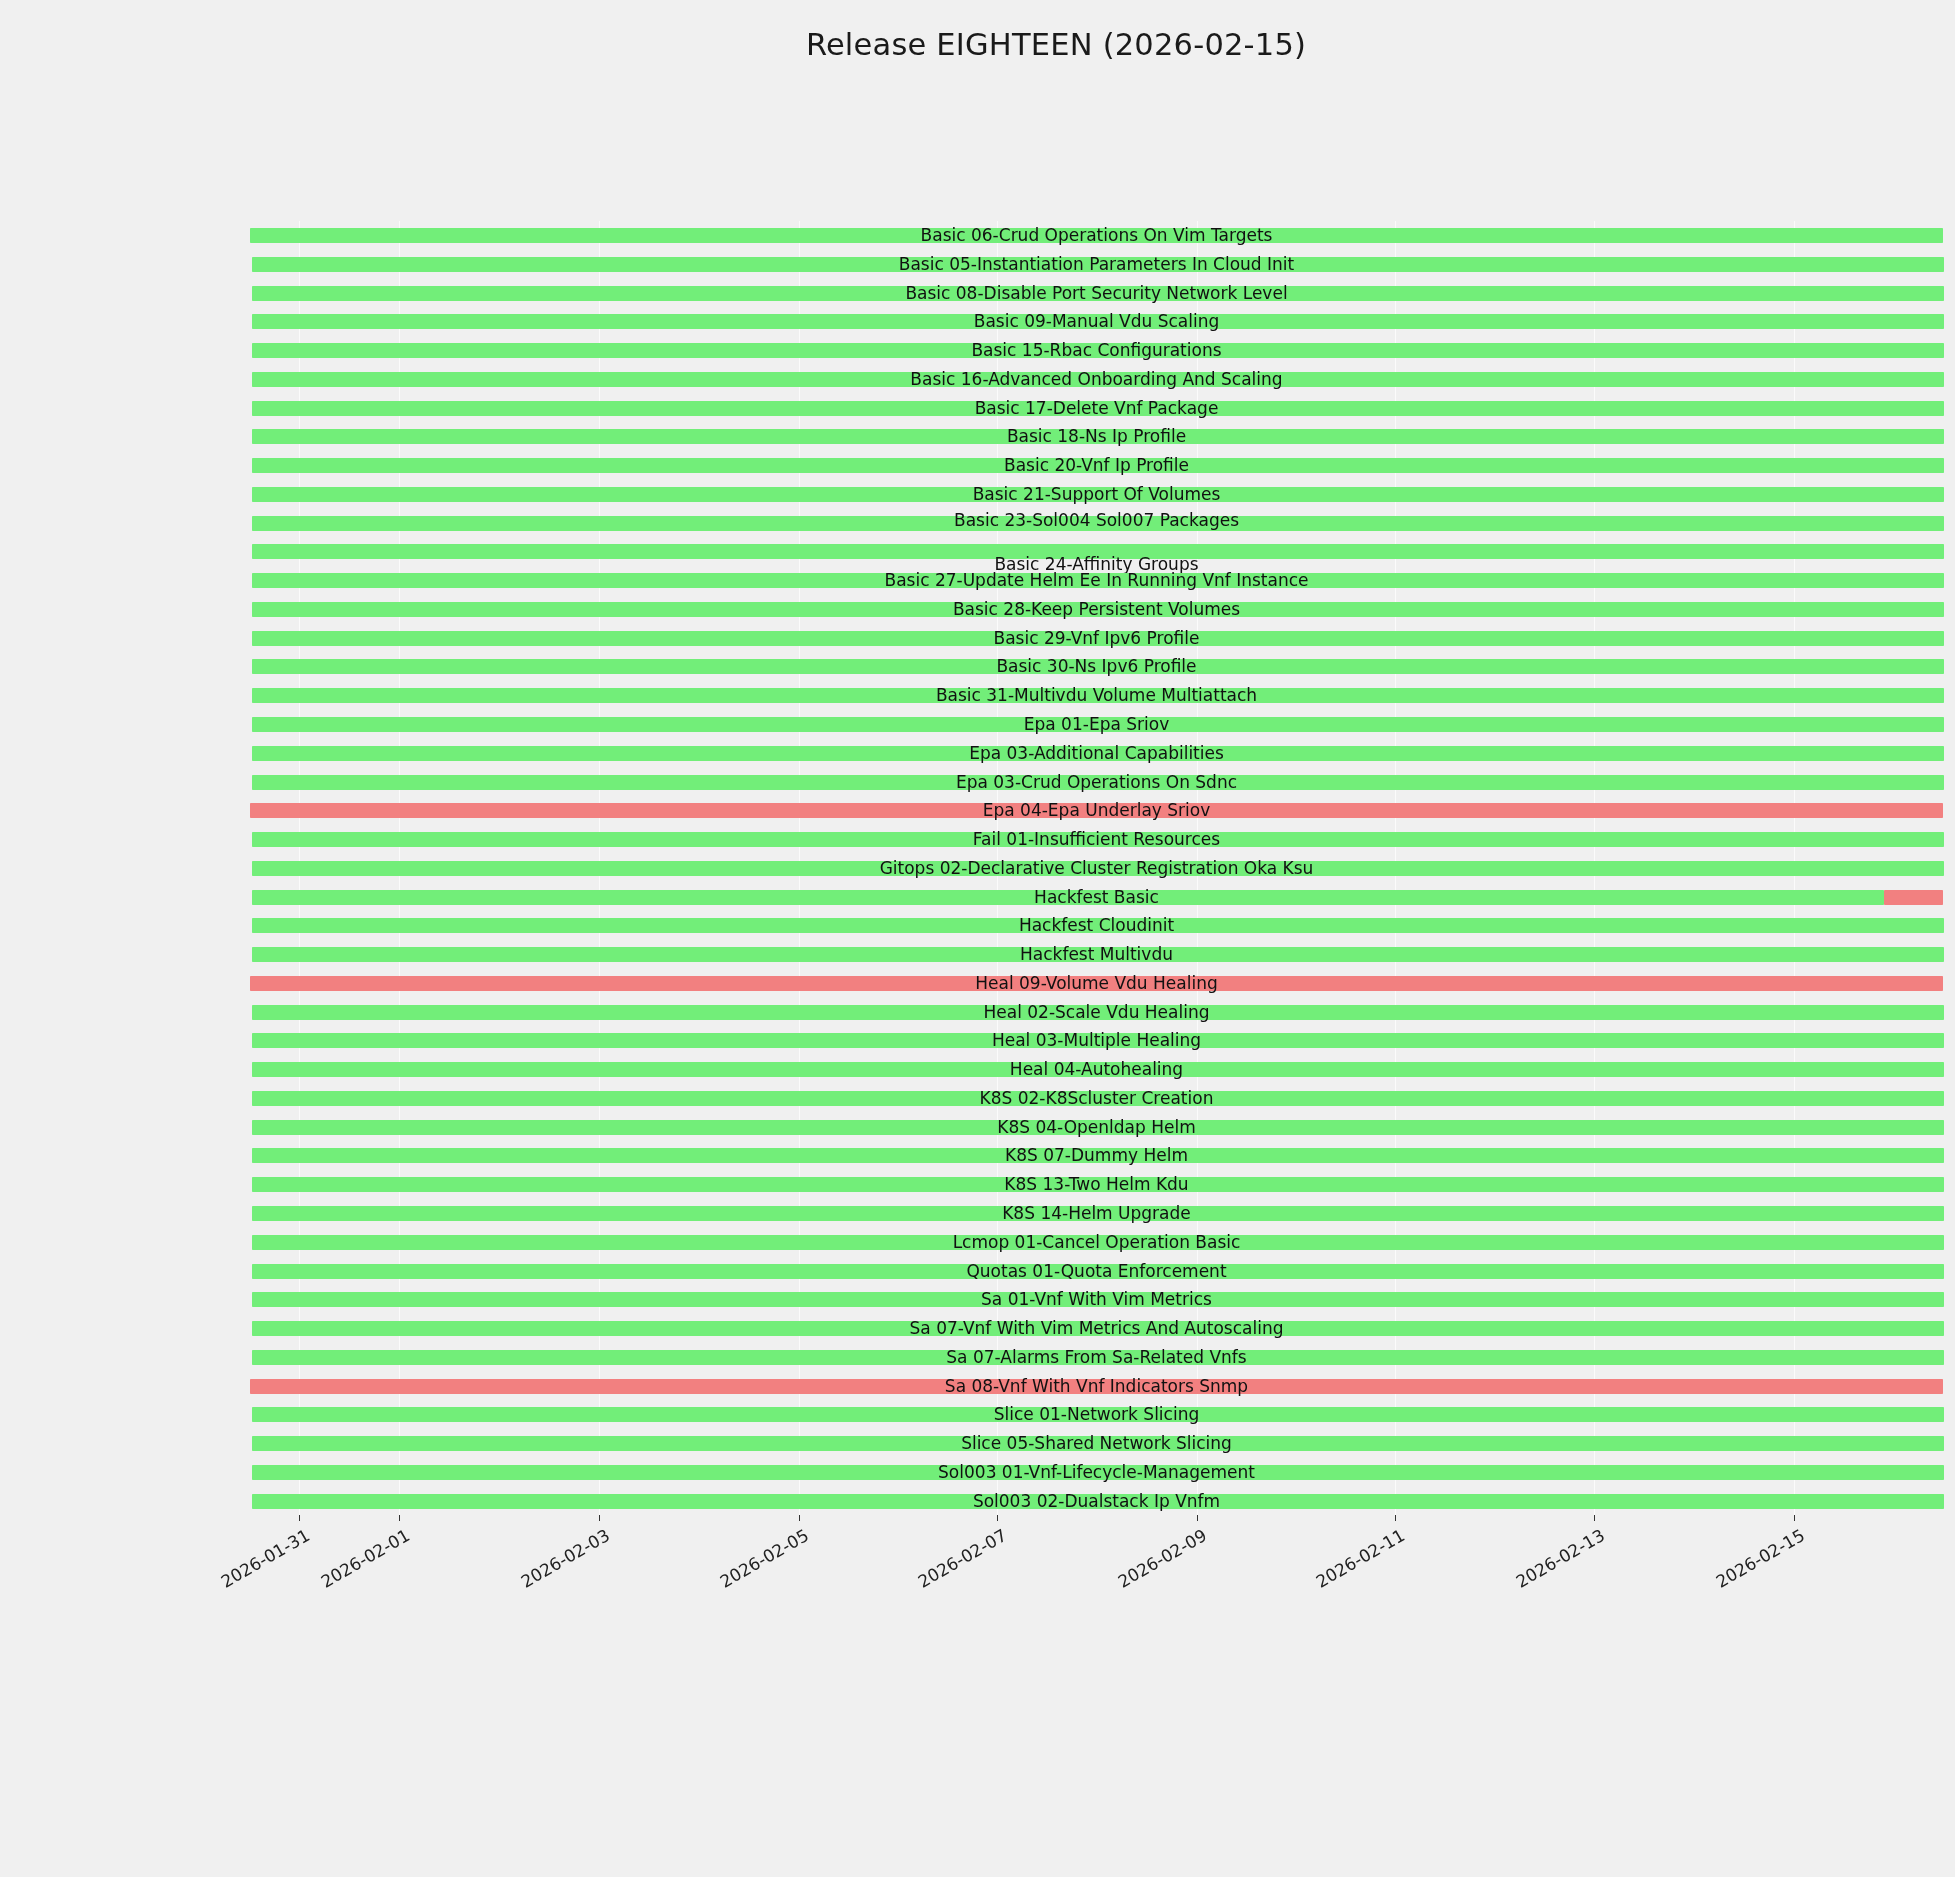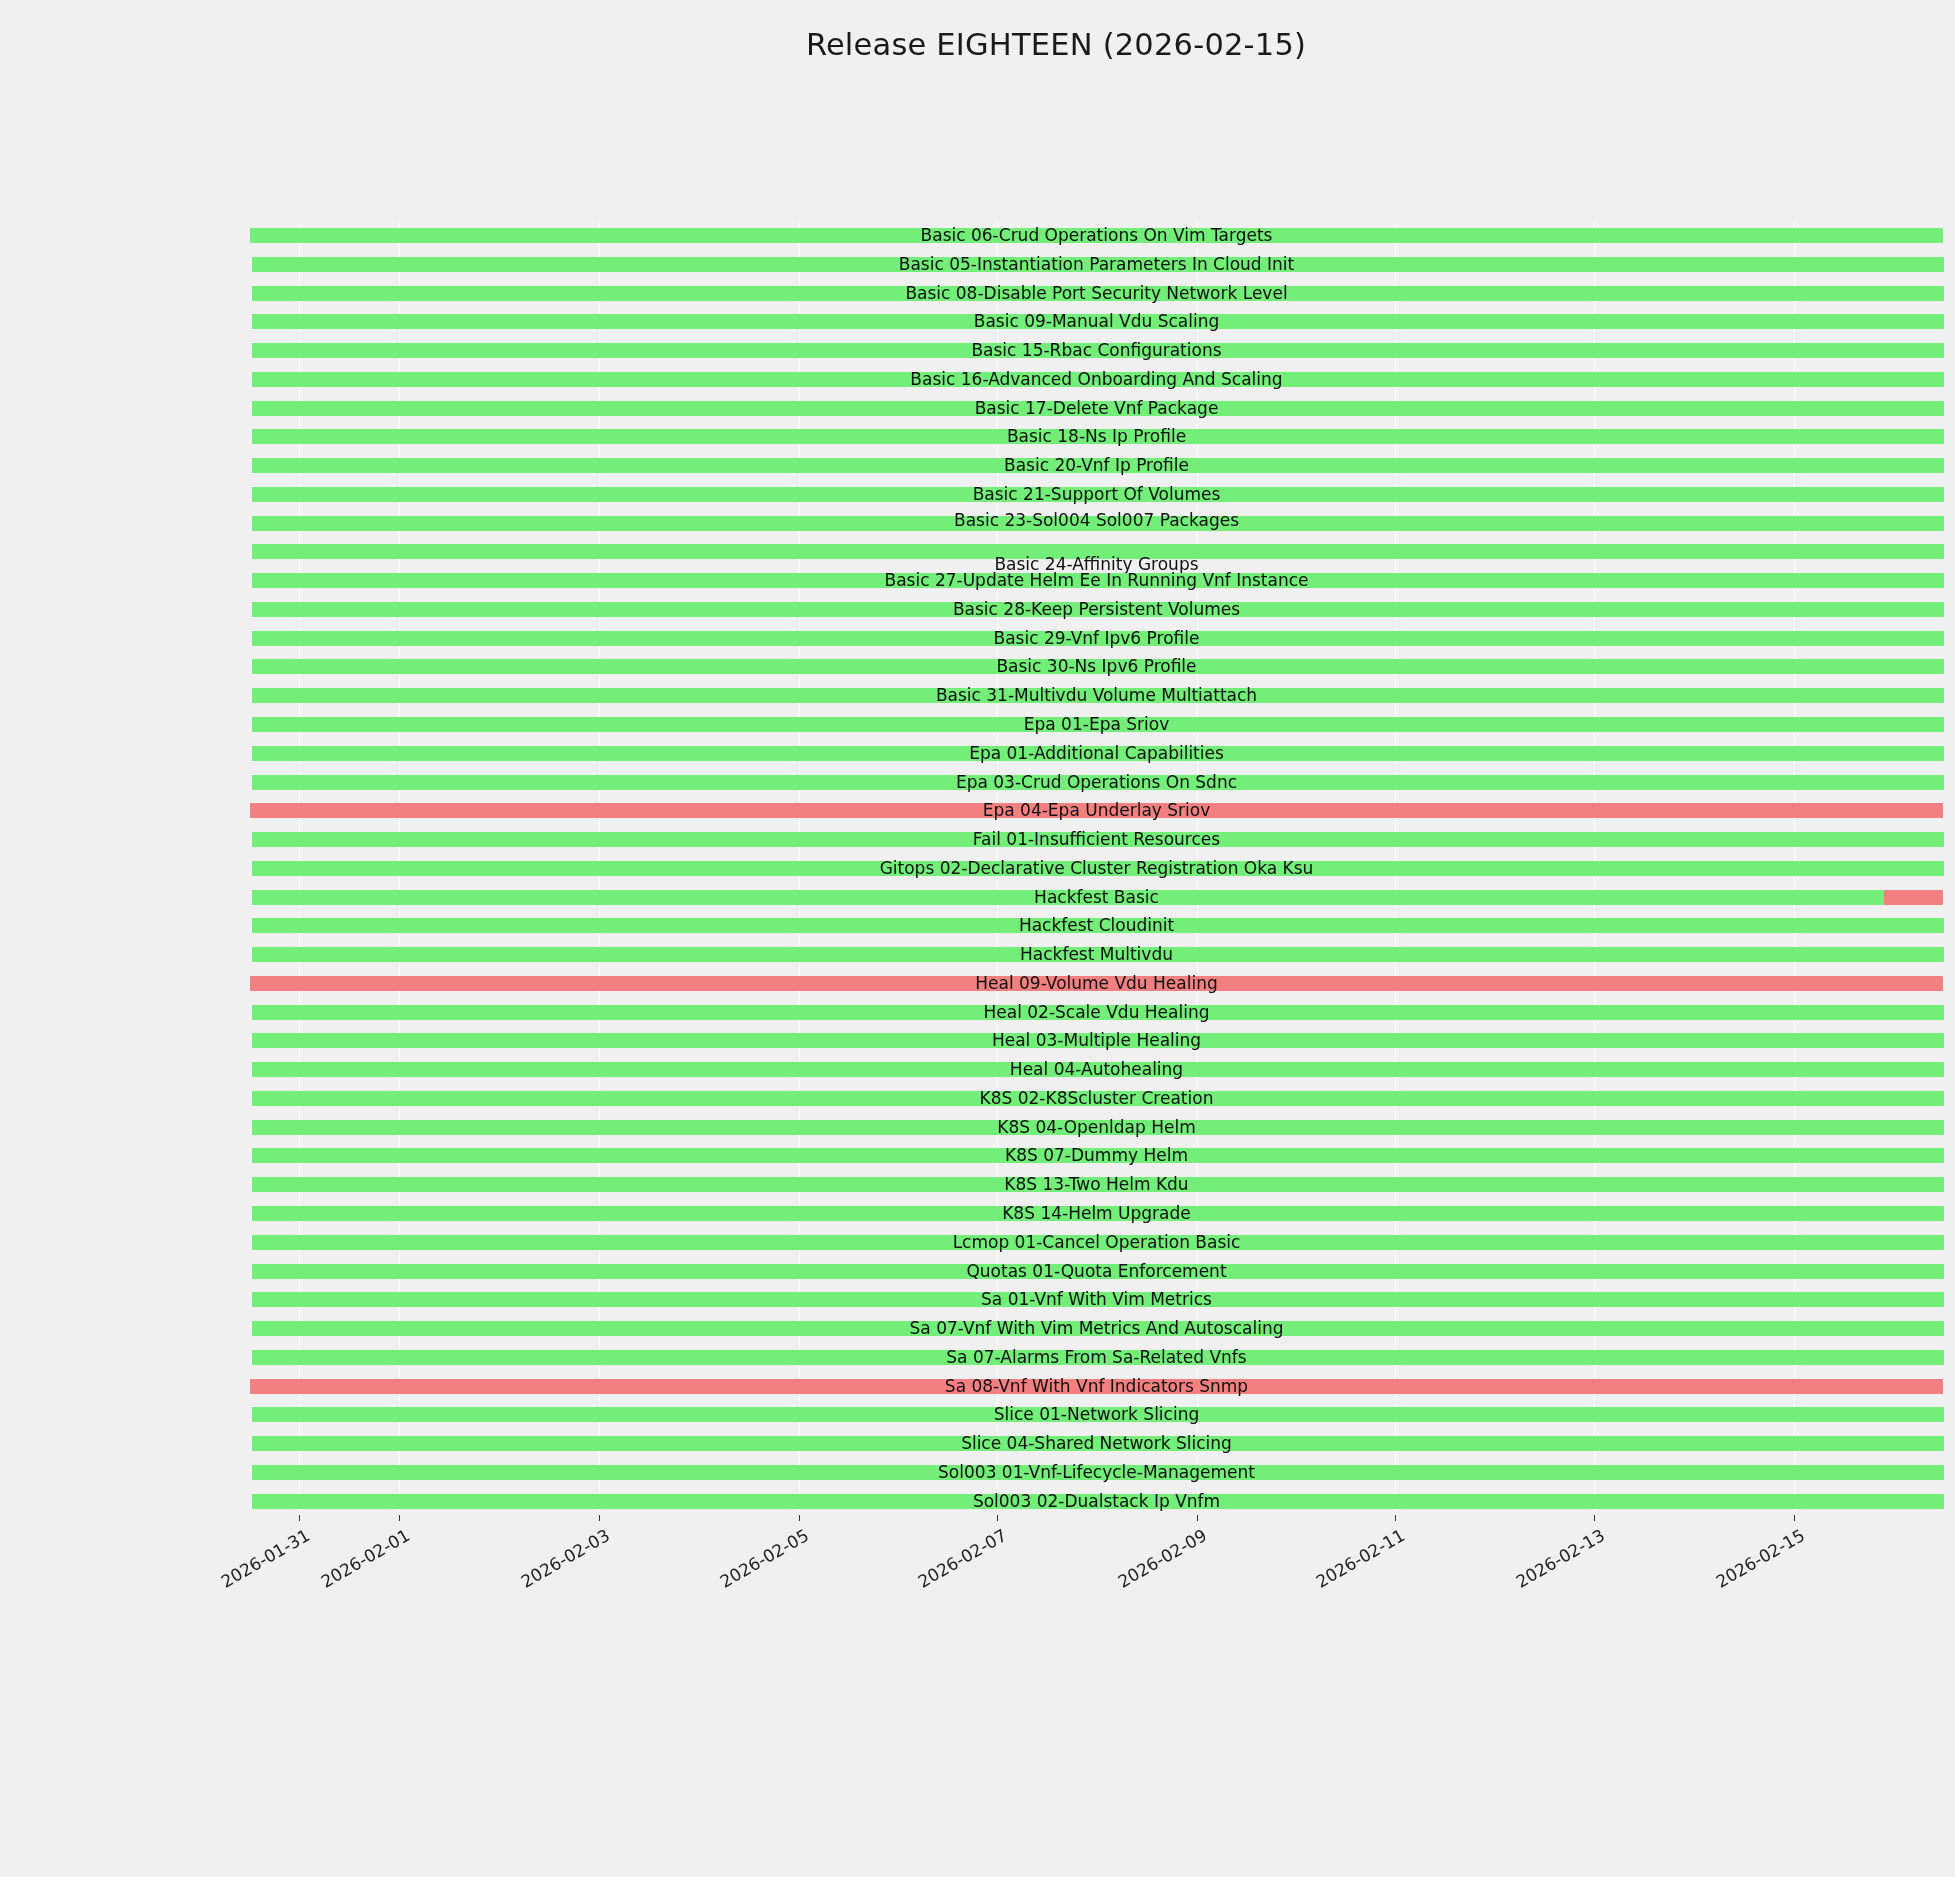--- a/index.html
+++ b/index.html
@@ -183,21 +183,21 @@
       <div class="row" style="top: 460px; height: 29px;">
         <div class="bar green" style="left: 1.7px; width: 1692px; top: 7px;"></div>
         <div class="rowlabel" style="top: 5.8px;">Basic 31-Multivdu Volume Multiattach</div>
       </div>
       <div class="row" style="top: 489px; height: 29px;">
         <div class="bar green" style="left: 1.7px; width: 1692px; top: 7px;"></div>
         <div class="rowlabel" style="top: 5.8px;">Epa 01-Epa Sriov</div>
       </div>
       <div class="row" style="top: 518px; height: 29px;">
         <div class="bar green" style="left: 1.7px; width: 1692px; top: 7px;"></div>
-        <div class="rowlabel" style="top: 5.8px;">Epa 01-Additional Capabilities</div>
+        <div class="rowlabel" style="top: 5.8px;">Epa 03-Additional Capabilities</div>
       </div>
       <div class="row" style="top: 547px; height: 29px;">
         <div class="bar green" style="left: 1.7px; width: 1692px; top: 7px;"></div>
         <div class="rowlabel" style="top: 5.8px;">Epa 03-Crud Operations On Sdnc</div>
       </div>
       <div class="row" style="top: 575px; height: 29px;">
         <div class="bar red" style="left: 0px; width: 1693px; top: 7px;"></div>
         <div class="rowlabel" style="top: 5.8px;">Epa 04-Epa Underlay Sriov</div>
       </div>
       <div class="row" style="top: 604px; height: 29px;">
@@ -280,21 +280,21 @@
       <div class="row" style="top: 1151px; height: 29px;">
         <div class="bar red" style="left: 0px; width: 1693px; top: 7px;"></div>
         <div class="rowlabel" style="top: 5.8px;">Sa 08-Vnf With Vnf Indicators Snmp</div>
       </div>
       <div class="row" style="top: 1179px; height: 29px;">
         <div class="bar green" style="left: 1.7px; width: 1692px; top: 7px;"></div>
         <div class="rowlabel" style="top: 5.8px;">Slice 01-Network Slicing</div>
       </div>
       <div class="row" style="top: 1208px; height: 29px;">
         <div class="bar green" style="left: 1.7px; width: 1692px; top: 7px;"></div>
-        <div class="rowlabel" style="top: 5.8px;">Slice 04-Shared Network Slicing</div>
+        <div class="rowlabel" style="top: 5.8px;">Slice 05-Shared Network Slicing</div>
       </div>
       <div class="row" style="top: 1237px; height: 29px;">
         <div class="bar green" style="left: 1.7px; width: 1692px; top: 7px;"></div>
         <div class="rowlabel" style="top: 5.8px;">Sol003 01-Vnf-Lifecycle-Management</div>
       </div>
       <div class="row" style="top: 1266px; height: 29px;">
         <div class="bar green" style="left: 1.7px; width: 1692px; top: 7px;"></div>
         <div class="rowlabel" style="top: 5.8px;">Sol003 02-Dualstack Ip Vnfm</div>
       </div>
     </div>

